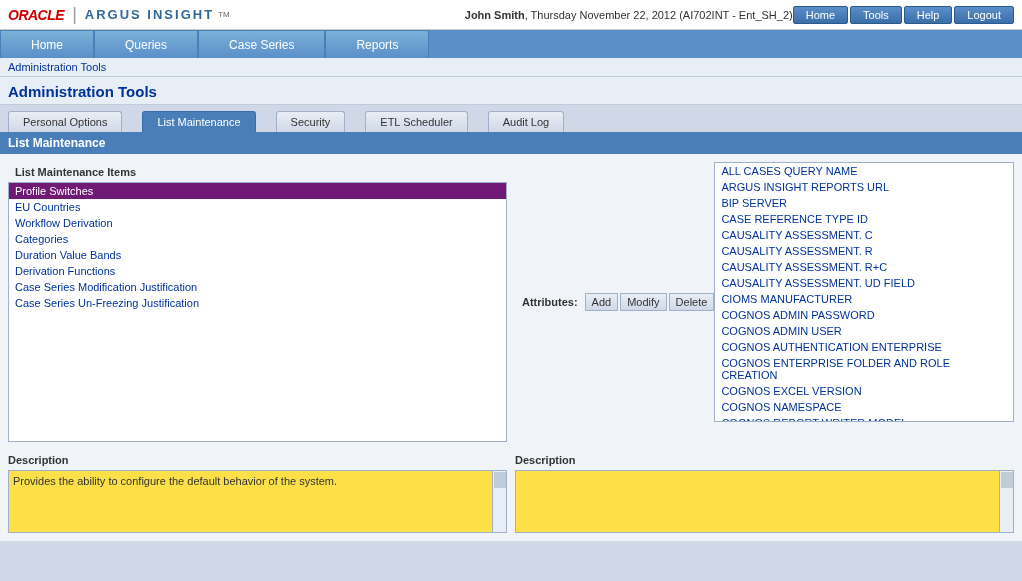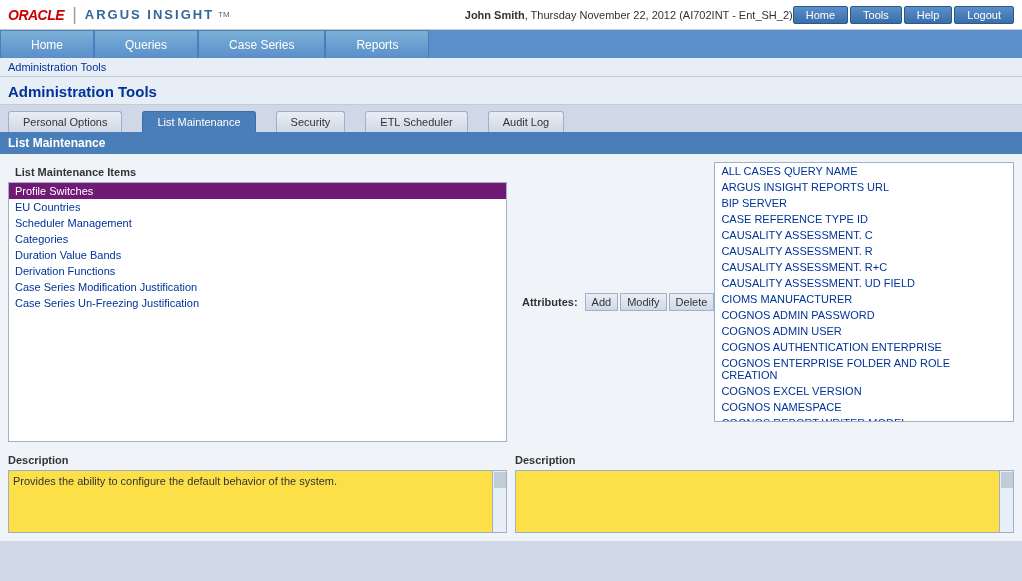--- a/index.html
+++ b/index.html
@@ -276,21 +276,21 @@
 
   <div id="content-area">
 
     <div id="lists-area">
 
       <div id="left-panel">
         <div class="panel-header">List Maintenance Items</div>
         <div class="list-box" id="list-maintenance-items">
           <div class="list-item selected">Profile Switches</div>
           <div class="list-item">EU Countries</div>
-          <div class="list-item">Scheduler Management</div>
+          <div class="list-item">Workflow Derivation</div>
           <div class="list-item">Categories</div>
           <div class="list-item">Duration Value Bands</div>
           <div class="list-item">Derivation Functions</div>
           <div class="list-item">Case Series Modification Justification</div>
           <div class="list-item">Case Series Un-Freezing Justification</div>
         </div>
       </div>
 
       <div id="right-panel">
         <div id="right-panel-header">

